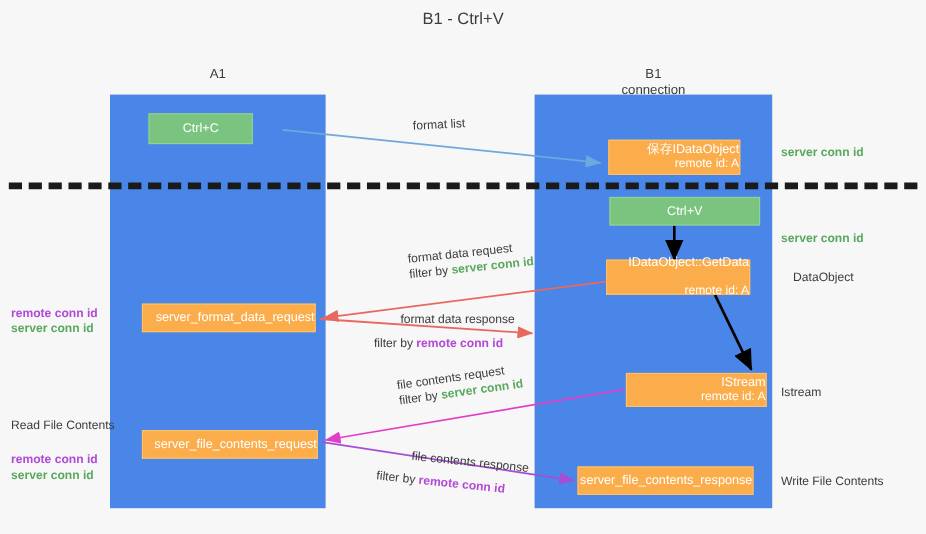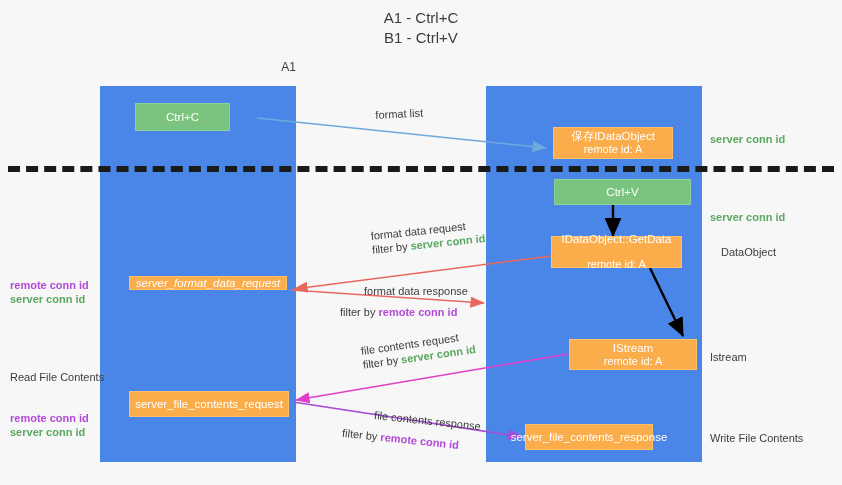--- a/index.html
+++ b/index.html
@@ -38,21 +38,21 @@
     width: 842px;
     text-align: center;
     font-size: 15px;
     line-height: 20px;
     color: #3c3c3c;
   }
 
   
   .lane-header {
     position: absolute;
-    text-align: right;
+    text-align: center;
     font-size: 12px;
     line-height: 14px;
     color: #3c3c3c;
   }
 
   
   .lane {
     position: absolute;
     background: #4a86e8;
   }
@@ -72,20 +72,21 @@
     border: 1px solid rgba(255,255,255,0.55);
   }
   .node.green {
     background: #7ac47f;
     border-color: #8fd19a;
   }
   .node.orange {
     background: #fbad४b;
     background: #fbad4b;
     border-color: #ffc06a;
+    align-items: flex-end;
   }
   .node .l2 { font-size: 11px; }
 
   
   .edge-label {
     position: absolute;
     font-size: 11px;
     line-height: 14px;
     color: #3c3c3c;
     white-space: nowrap;
@@ -116,26 +117,29 @@
     height: 0;
     border-top: 6px dashed #1a1a1a;
   }
 </style>
 </head>
 <body>
 
 <div id="stage">
 
   <div class="title-block">
-    <div>A1 - Ctrl+C</div>
     <div>B1 - Ctrl+V</div>
   </div>
 
   <div class="lane-header" style="left:100px; top:60px; width:196px;">
     <div>A1</div>
+  </div>
+  <div class="lane-header" style="left:486px; top:60px; width:216px;">
+    <div>B1</div>
+    <div>connection</div>
   </div>
 
   <div class="lane" style="left:100px; top:86px; width:196px; height:376px;"></div>
   <div class="lane" style="left:486px; top:86px; width:216px; height:376px;"></div>
 
   <svg id="svg-layer" viewBox="0 0 842 485">
     <defs>
       <marker id="ah-blue" markerWidth="9" markerHeight="7" refX="8.5" refY="3.5" orient="auto">
         <polygon points="0,0 9,3.5 0,7" fill="#6fa8dc"></polygon>
       </marker>
@@ -181,35 +185,35 @@
 
   <div class="node green" style="left:554px; top:179px; width:137px; height:26px;">
     <div>Ctrl+V</div>
   </div>
 
   <div class="node orange" style="left:551px; top:236px; width:131px; height:32px;gap:12px;">
     <div>IDataObject::GetData</div>
     <div class="l2">remote id: A</div>
   </div>
 
-  <div class="node orange" style="left:129px; top:276px; width:158px; height:14px;font-style:italic;">
+  <div class="node orange" style="left:129px; top:276px; width:158px; height:26px;">
     <div>server_format_data_request</div>
   </div>
 
 
   <div class="node orange" style="left:569px; top:339px; width:128px; height:31px;">
     <div>IStream</div>
     <div class="l2">remote id: A</div>
   </div>
 
   <div class="node orange" style="left:129px; top:391px; width:160px; height:26px;">
     <div>server_file_contents_request</div>
   </div>
 
-  <div class="node orange" style="left:525px; top:424px; width:128px; height:26px;">
+  <div class="node orange" style="left:525px; top:424px; width:160px; height:26px;">
     <div>server_file_contents_response</div>
   </div>
 
   <div class="edge-label rot" style="left:375px; top:108px; transform: rotate(-3deg);">
     <span>format list</span>
   </div>
 
   <div class="edge-label rot" style="left:370px; top:229px; transform: rotate(-6deg);">
     <div>format data request</div>
     <div>
@@ -246,20 +250,20 @@
 
   <div class="side-note plain" style="left:710px; top:350px;">Istream</div>
 
   <div class="side-note plain" style="left:710px; top:431px;text-align:center;">Write File Contents</div>
 
   <div class="side-note" style="left:10px; top:278px;">
     <span class="p">remote conn id</span>
     <span class="g">server conn id</span>
   </div>
 
-  <div class="side-note plain" style="left:10px; top:370px;">Read File Contents</div>
+  <div class="side-note plain" style="left:10px; top:380px;">Read File Contents</div>
 
   <div class="side-note" style="left:10px; top:411px;">
     <span class="p">remote conn id</span>
     <span class="g">server conn id</span>
   </div>
 
 </div>
 
 </body></html>

